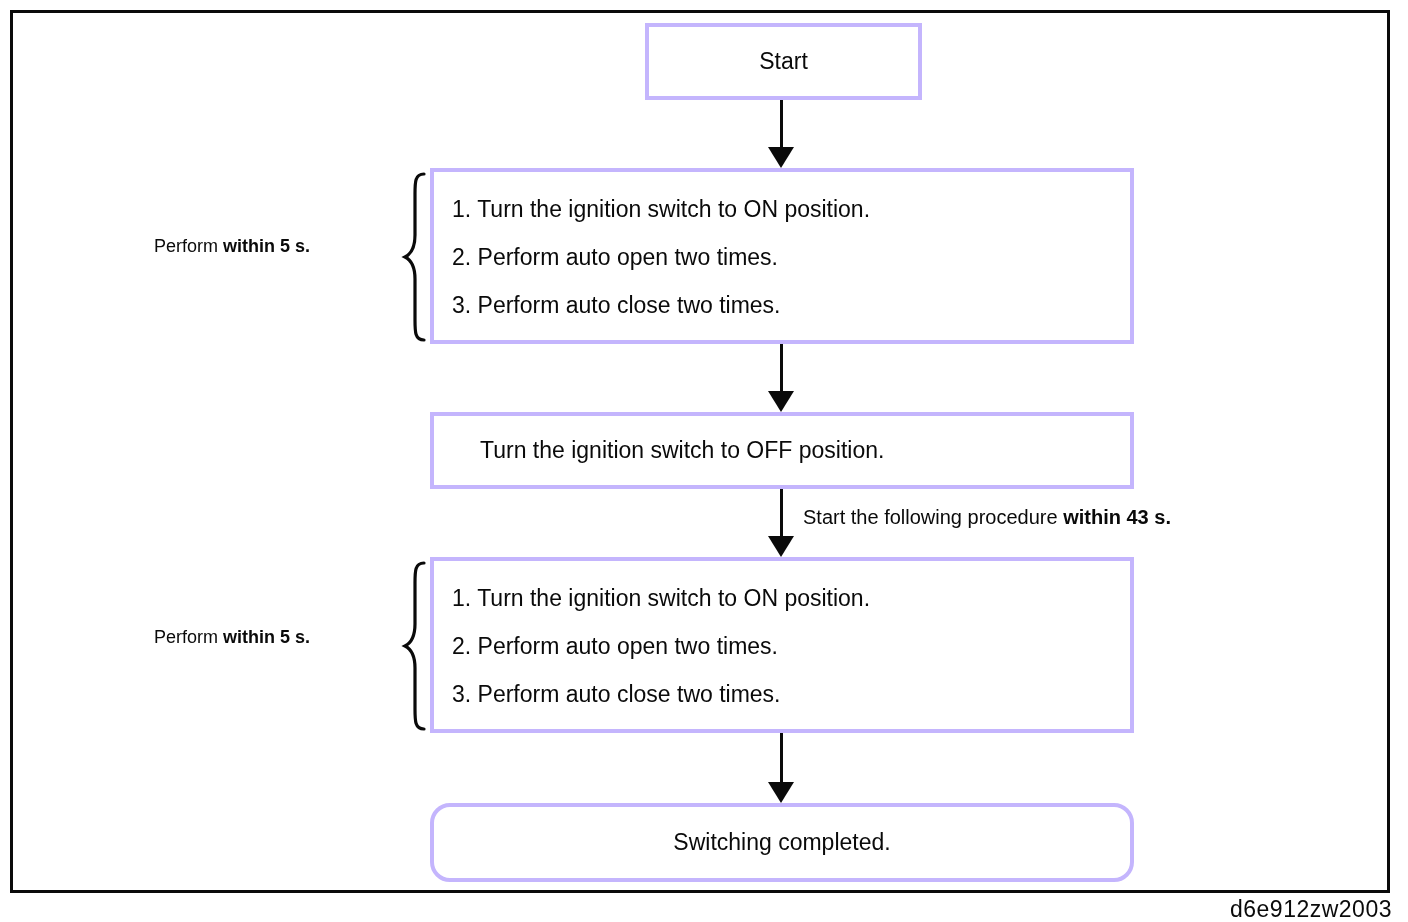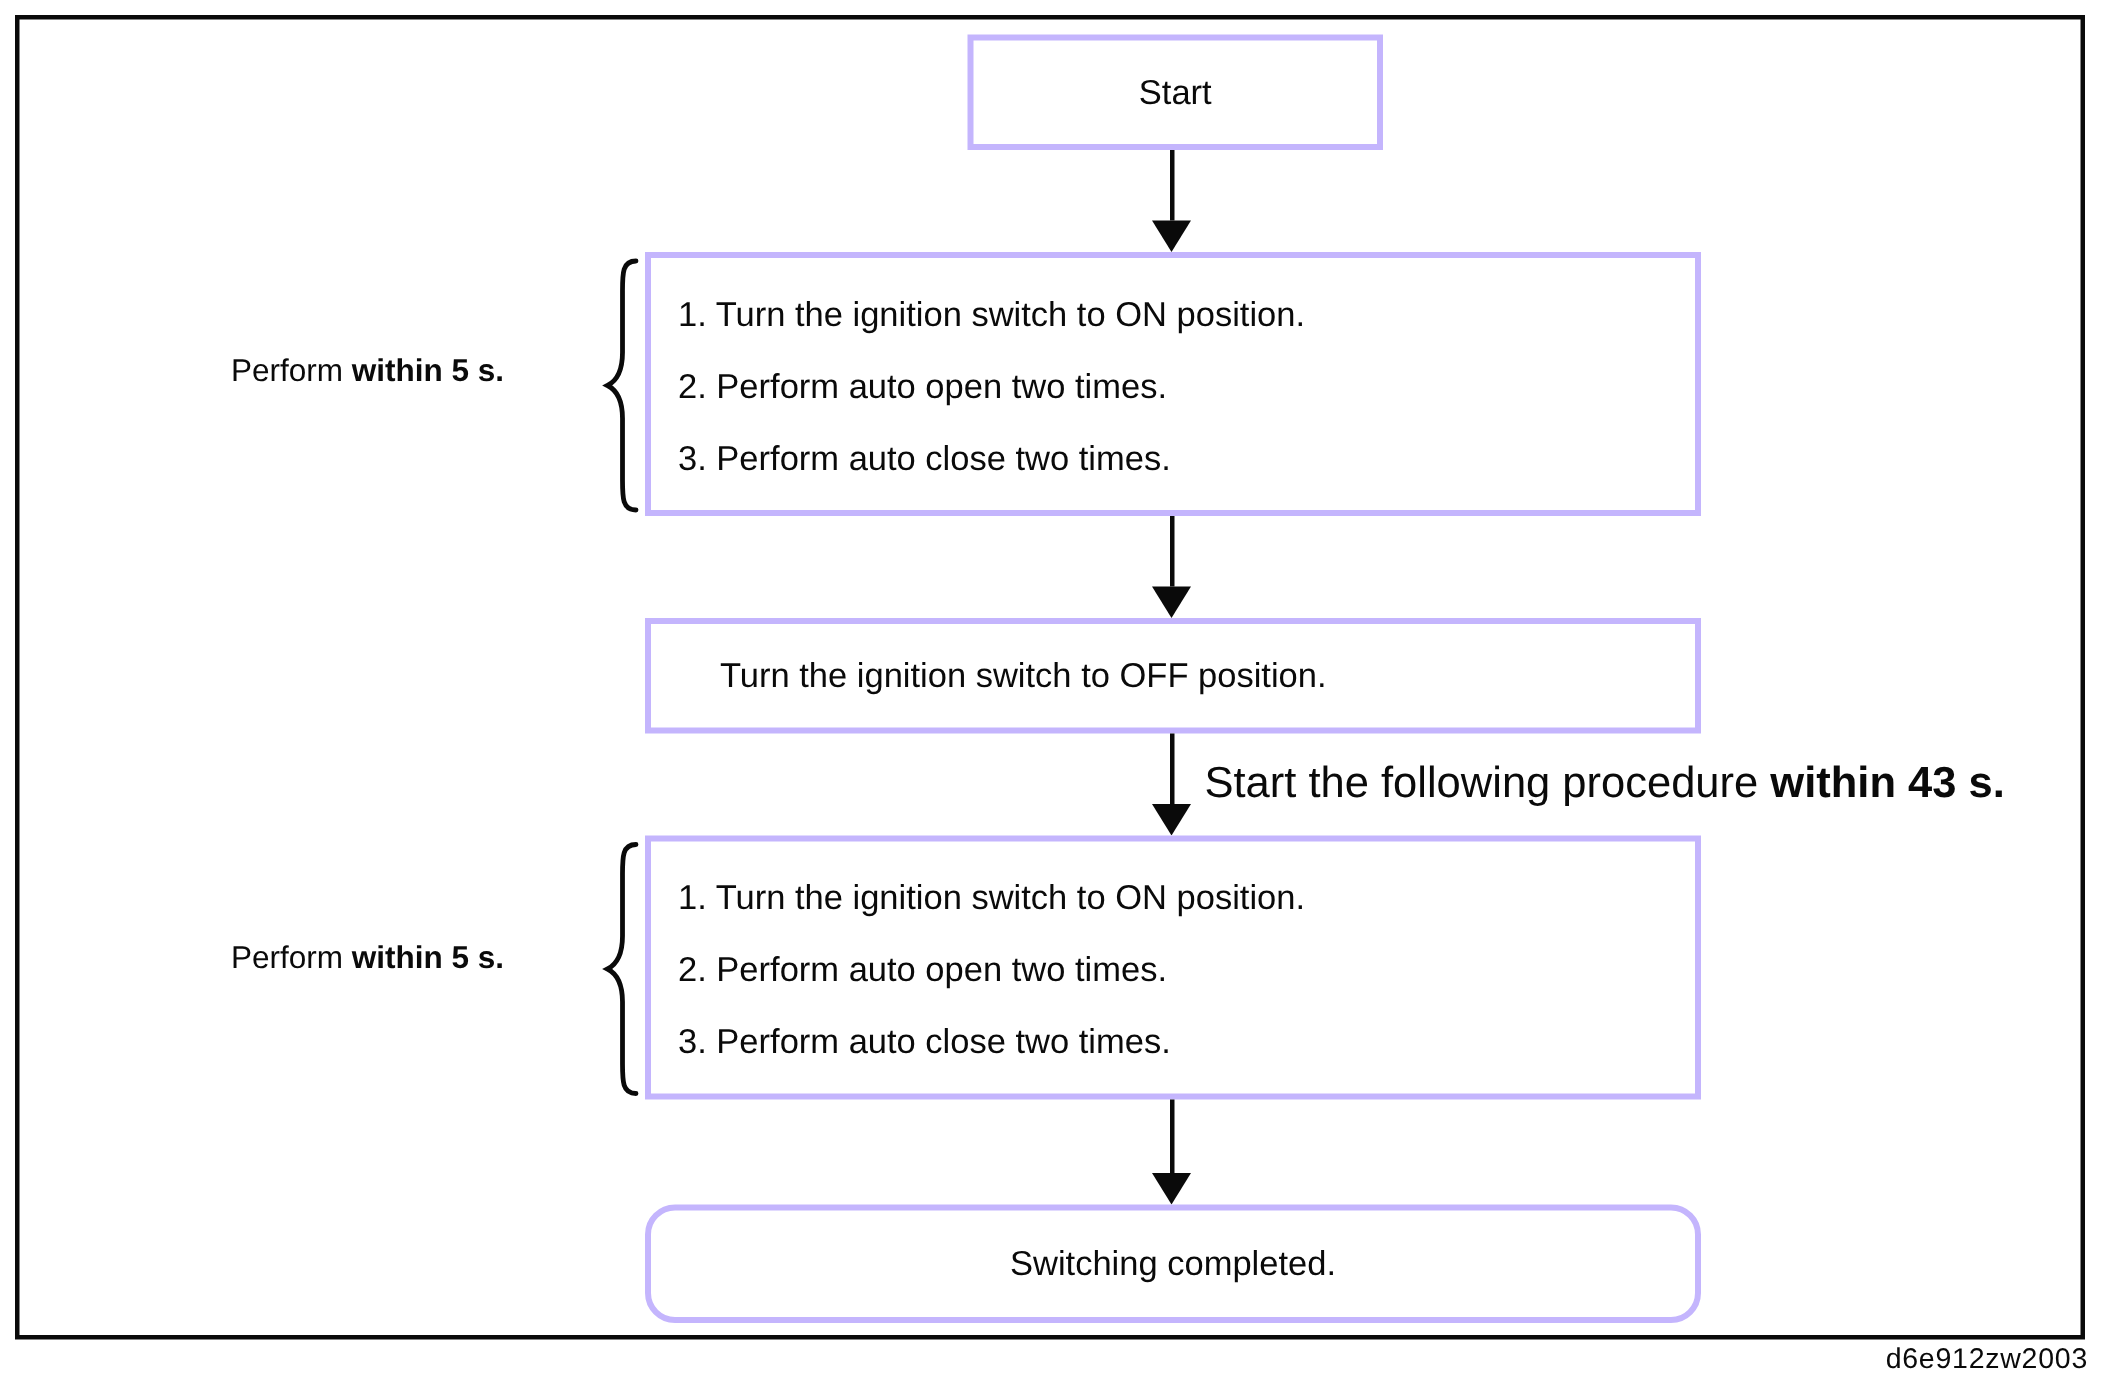--- a/index.html
+++ b/index.html
@@ -54,36 +54,36 @@
   }
   .arrow .stem { width: 3px; flex: 1; background: #0a0a0a; }
   .arrow .head {
     width: 0; height: 0;
     border-left: 13px solid transparent;
     border-right: 13px solid transparent;
     border-top: 21px solid #0a0a0a;
   }
   .sidelabel {
     position: absolute;
-    font-size: 21px;
+    font-size: 18px;
     white-space: nowrap;
   }
   .sidelabel .bold, .note .bold { font-weight: bold; }
   .note {
     position: absolute;
-    font-size: 29px;
+    font-size: 20px;
     white-space: nowrap;
     text-align: center;
   }
   .brace { position: absolute; }
   .figure-code {
     position: absolute;
     right: 16px;
     top: 896px;
-    font-size: 19px;
+    font-size: 23px;
     letter-spacing: 0.5px;
   }
 </style>
 </head>
 <body>
 
 <div class="page">
 
   <div class="frame"></div>
 

